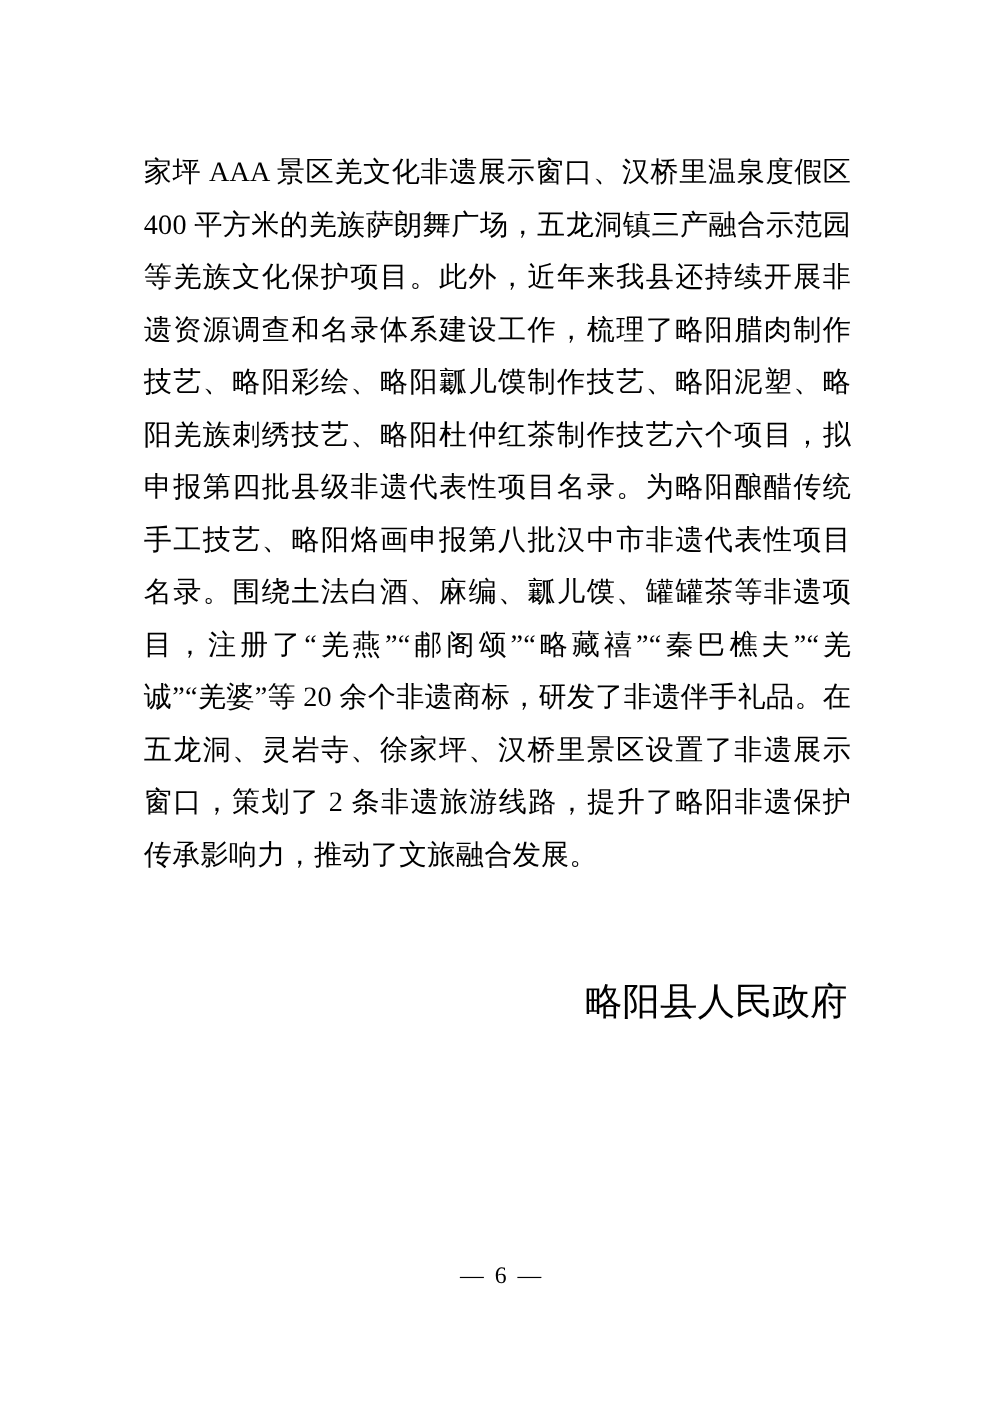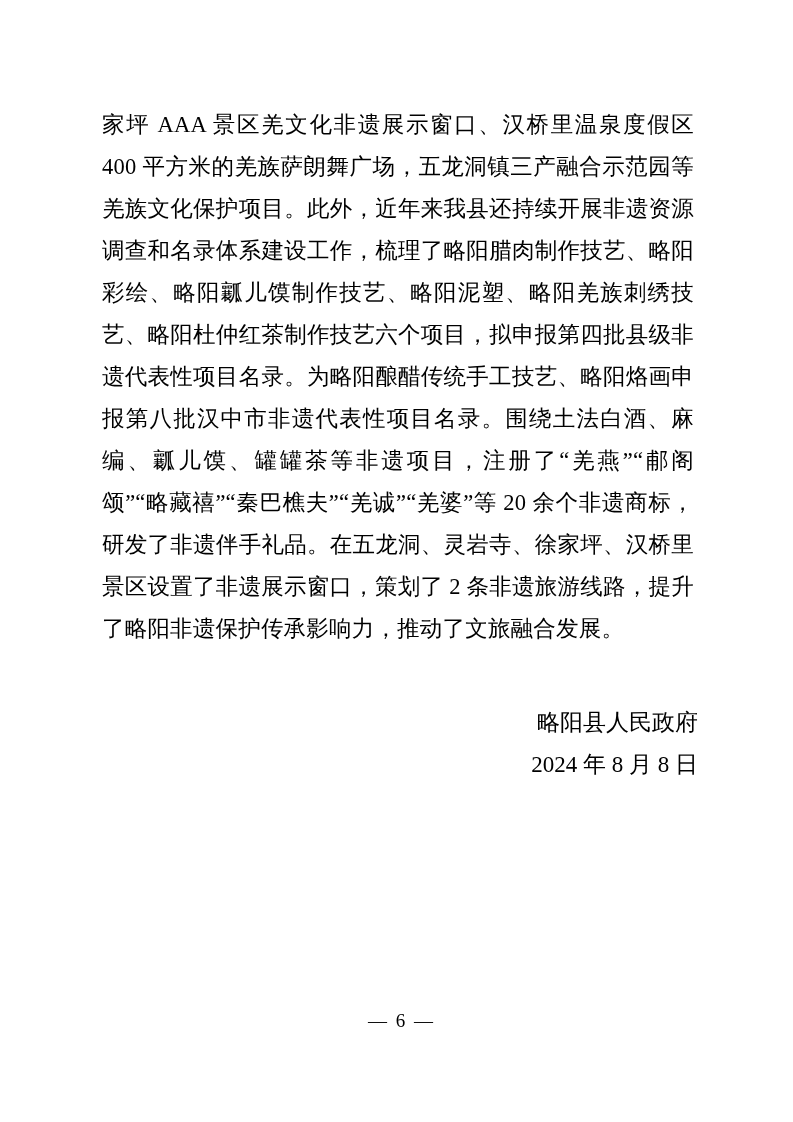--- a/index.html
+++ b/index.html
@@ -25,32 +25,32 @@
     padding: 100px 95px 0 98px;
   }
   .body-text {
     font-size: 22.5px;
     line-height: 42px;
     text-align: justify;
     text-justify: inter-ideograph;
     letter-spacing: 0.2px;
   }
   .para {
-    margin: 4px;
+    margin: 17px;
     text-indent: 0;
   }
   .para-indent {
     margin: 0;
     text-indent: 45px;
   }
   .sign-block {
-    margin-top: 52px;
-    font-size: 23px;
+    margin-top: 76px;
+    font-size: 30px;
     line-height: 42px;
-    text-align: right;
+    text-align: left;
     padding-left: 370px;
   }
   .sign-line {
     white-space: nowrap;
   }
   .page-number {
     position: absolute;
     left: 0;
     right: 0;
     top: 1010px;
@@ -67,19 +67,18 @@
 </head>
 <body>
 
 <div class="page">
   <div class="body-text">
     <p class="para">家坪 AAA 景区羌文化非遗展示窗口、汉桥里温泉度假区 400 平方米的羌族萨朗舞广场，五龙洞镇三产融合示范园等羌族文化保护项目。此外，近年来我县还持续开展非遗资源调查和名录体系建设工作，梳理了略阳腊肉制作技艺、略阳彩绘、略阳瓤儿馍制作技艺、略阳泥塑、略阳羌族刺绣技艺、略阳杜仲红茶制作技艺六个项目，拟申报第四批县级非遗代表性项目名录。为略阳酿醋传统手工技艺、略阳烙画申报第八批汉中市非遗代表性项目名录。围绕土法白酒、麻编、瓤儿馍、罐罐茶等非遗项目，注册了“羌燕”“郙阁颂”“略藏禧”“秦巴樵夫”“羌诚”“羌婆”等 20 余个非遗商标，研发了非遗伴手礼品。在五龙洞、灵岩寺、徐家坪、汉桥里景区设置了非遗展示窗口，策划了 2 条非遗旅游线路，提升了略阳非遗保护传承影响力，推动了文旅融合发展。</p>
   </div>
 
   <div class="sign-block">
     <div class="sign-line">略阳县人民政府</div>
-    <div class="sign-line">2024 年 8 月 8 日</div>
   </div>
 
   <div class="page-number">
     <span>— 6 —</span>
   </div>
 </div>
 
 </body></html>

